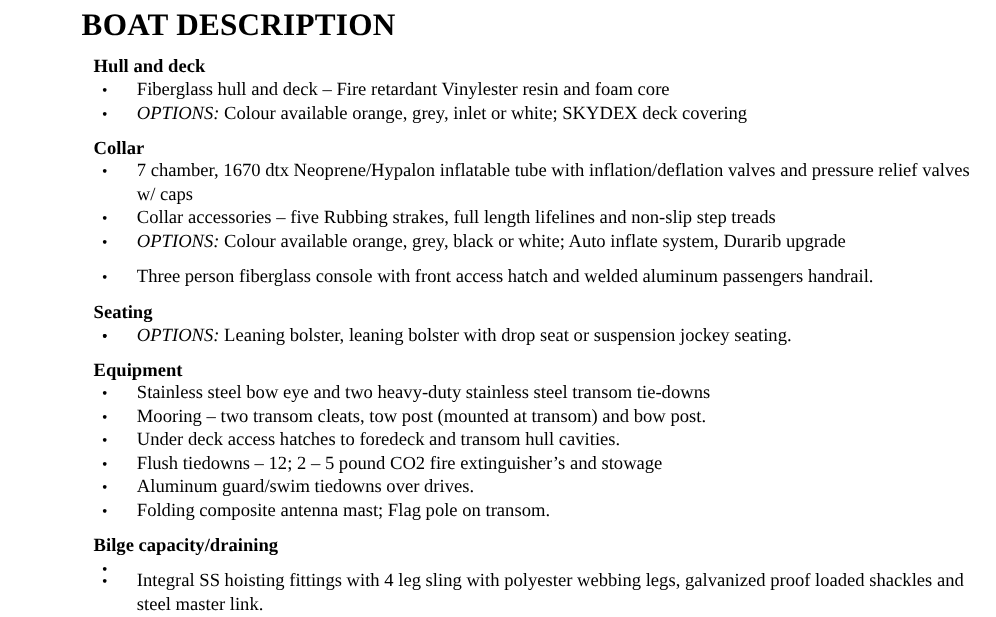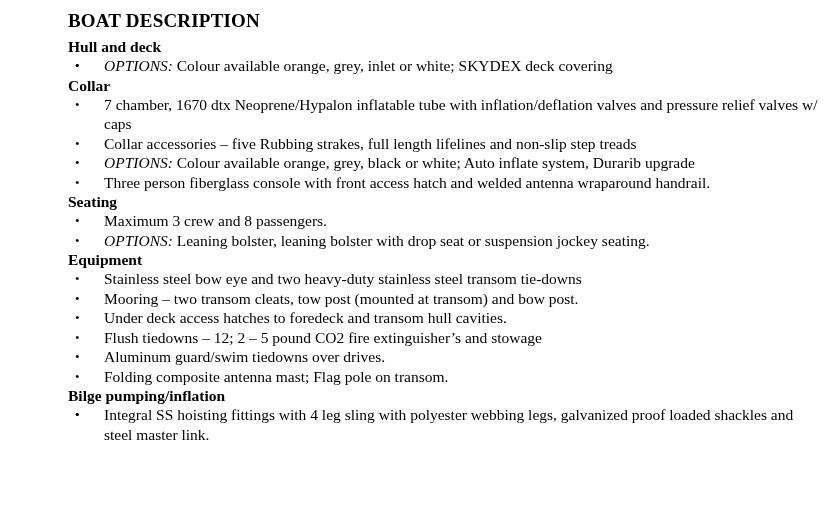--- a/index.html
+++ b/index.html
@@ -17,21 +17,21 @@
   #doc {
     position: relative;
     width: 830px;
     height: 514px;
     box-sizing: border-box;
     padding: 6px 8px 0 68px;
   }
   #title {
     font-family: "Liberation Serif", serif;
     font-weight: bold;
-    font-size: 19px;
+    font-size: 26px;
     line-height: 30px;
     letter-spacing: 0.2px;
     margin: 0 0 1px 0;
   }
   .section-head {
     font-weight: bold;
     font-size: 15.5px;
     line-height: 19px;
     margin: 0;
     padding: 0;
@@ -55,69 +55,69 @@
     font-size: 13px;
     line-height: 19.5px;
   }
   .opt {
     font-style: italic;
   }
   .txt {
     font-style: normal;
   }
   .sec {
-    margin: 0;
+    margin: 10px;
   }
 </style>
 </head>
 <body>
 
 <div id="doc">
   <h1 id="title">BOAT DESCRIPTION</h1>
   <div id="sections">
       <div class="sec">
         <div class="section-head">Hull and deck</div>
         <ul class="items">
-          <li><span class="bullet">•</span></li>
+          <li><span class="bullet">•</span><span class="txt">Fiberglass hull and deck – Fire retardant Vinylester resin and foam core</span></li>
           <li><span class="bullet">•</span><span class="opt">OPTIONS:</span><span class="txt"> Colour available orange, grey, inlet or white; SKYDEX deck covering</span></li>
         </ul>
       </div>
       <div class="sec">
         <div class="section-head">Collar</div>
         <ul class="items">
           <li><span class="bullet">•</span><span class="txt">7 chamber, 1670 dtx Neoprene/Hypalon inflatable tube with inflation/deflation valves and pressure relief valves w/ caps</span></li>
           <li><span class="bullet">•</span><span class="txt">Collar accessories – five Rubbing strakes, full length lifelines and non-slip step treads</span></li>
           <li><span class="bullet">•</span><span class="opt">OPTIONS:</span><span class="txt"> Colour available orange, grey, black or white; Auto inflate system, Durarib upgrade</span></li>
         </ul>
       </div>
       <div class="sec">
         <ul class="items">
-          <li><span class="bullet">•</span><span class="txt">Three person fiberglass console with front access hatch and welded antenna wraparound handrail.</span></li>
+          <li><span class="bullet">•</span><span class="txt">Three person fiberglass console with front access hatch and welded aluminum passengers handrail.</span></li>
         </ul>
       </div>
       <div class="sec">
         <div class="section-head">Seating</div>
         <ul class="items">
-          <li><span class="bullet">•</span><span class="txt">Maximum 3 crew and 8 passengers.</span></li>
+          <li><span class="bullet">•</span></li>
           <li><span class="bullet">•</span><span class="opt">OPTIONS:</span><span class="txt"> Leaning bolster, leaning bolster with drop seat or suspension jockey seating.</span></li>
         </ul>
       </div>
       <div class="sec">
         <div class="section-head">Equipment</div>
         <ul class="items">
           <li><span class="bullet">•</span><span class="txt">Stainless steel bow eye and two heavy-duty stainless steel transom tie-downs</span></li>
           <li><span class="bullet">•</span><span class="txt">Mooring – two transom cleats, tow post (mounted at transom) and bow post.</span></li>
           <li><span class="bullet">•</span><span class="txt">Under deck access hatches to foredeck and transom hull cavities.</span></li>
           <li><span class="bullet">•</span><span class="txt">Flush tiedowns – 12; 2 – 5 pound CO2 fire extinguisher’s and stowage</span></li>
           <li><span class="bullet">•</span><span class="txt">Aluminum guard/swim tiedowns over drives.</span></li>
           <li><span class="bullet">•</span><span class="txt">Folding composite antenna mast; Flag pole on transom.</span></li>
         </ul>
       </div>
       <div class="sec">
-        <div class="section-head">Bilge pumping/inflation</div>
+        <div class="section-head">Bilge capacity/draining</div>
         <ul class="items">
           <li><span class="bullet">•</span></li>
         </ul>
       </div>
       <div class="sec">
         <ul class="items">
           <li><span class="bullet">•</span><span class="txt">Integral SS hoisting fittings with 4 leg sling with polyester webbing legs, galvanized proof loaded shackles and steel master link.</span></li>
         </ul>
       </div>
     </div>

